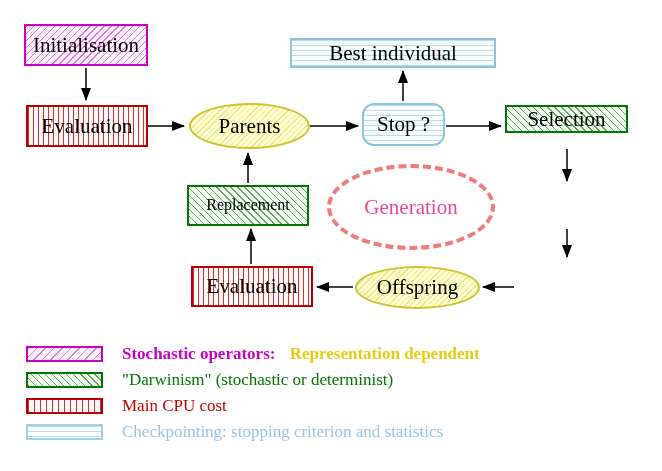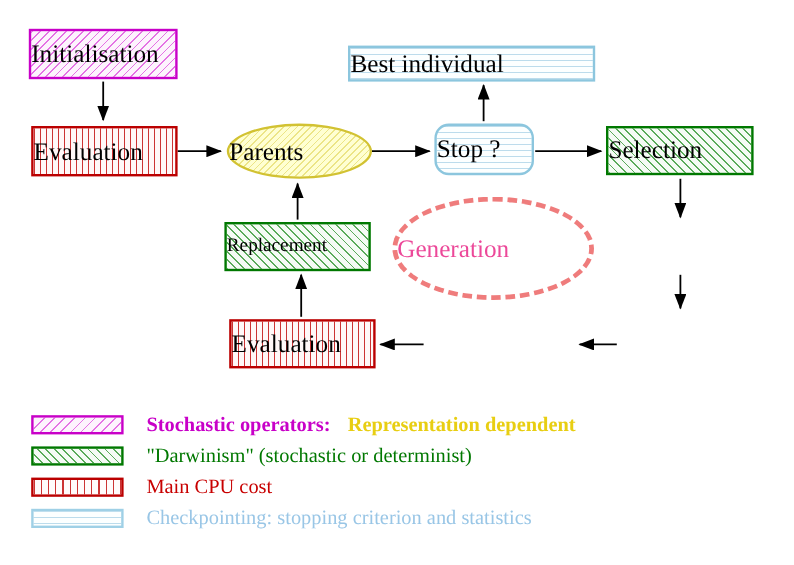--- a/index.html
+++ b/index.html
@@ -1,42 +1,42 @@
 <!DOCTYPE html>
 <html><head>
 <meta charset="utf-8">
 <style>
   html,body{margin:0;padding:0;background:#ffffff;}
   body{width:662px;height:471px;position:relative;overflow:hidden;
        font-family:"Liberation Serif","DejaVu Serif",serif;}
   .canvas{position:absolute;left:0;top:0;width:662px;height:471px;}
 
   .node{position:absolute;box-sizing:border-box;display:flex;
-        align-items:center;text-align:center;
+        align-items:center;justify-content:center;text-align:center;
         color:#000;font-size:21px;line-height:1.05;}
 
   
   .magenta-box{border:2px solid #c800c8;
     background:repeating-linear-gradient(135deg,#e473e4 0 1px,#fdf3fd 1px 5px);}
   .red-box{border:2px solid #bb0000;
     background:repeating-linear-gradient(90deg,#cc3333 0 1px,#fff8f8 1px 5px);}
   .green-box{border:2px solid #007800;
     background:repeating-linear-gradient(45deg,#5aaa5a 0 1px,#f5fbf5 1px 5px);}
   .cyan-box{border:2px solid #8cc6de;
     background:repeating-linear-gradient(180deg,#bcdcec 0 1px,#fcffff 1px 5px);}
   .yellow-ellipse{border:2px solid #d2c232;border-radius:50%;
     background:repeating-linear-gradient(135deg,#ece586 0 1px,#ffffd2 1px 4px);}
 
   
   .n-init{left:24px;top:24px;width:124px;height:42px;}
   .n-eval1{left:26px;top:105px;width:122px;height:42px;}
   .n-parents{left:189px;top:103px;width:121px;height:46px;}
   .n-best{left:290px;top:38px;width:206px;height:30px;}
   .n-stop{left:362px;top:103px;width:83px;height:43px;border-radius:12px;}
-  .n-selection{left:505px;top:105px;width:123px;height:41px;}
+  .n-selection{left:505px;top:105px;width:123px;height:28px;}
   .n-genitors{left:506px;top:184px;width:123px;height:45px;}
   .n-crossover{left:516px;top:260px;width:123px;height:43px;
                flex-direction:column;font-size:15px;line-height:1.25;}
   .n-offspring{left:355px;top:266px;width:125px;height:43px;}
   .n-eval2{left:191px;top:266px;width:122px;height:41px;}
   .n-replacement{left:187px;top:185px;width:122px;height:41px;font-size:16px;}
   .n-generation{left:327px;top:164px;width:168px;height:86px;
                 border:4px dashed #ef7c7c;border-radius:50%;
                 color:#ec4899;background:transparent;font-size:21px;}
 
@@ -109,20 +109,23 @@
   <div class="node cyan-box n-best">
     <span>Best individual</span>
   </div>
 
   <div class="node green-box n-selection">
     <span>Selection</span>
   </div>
 
 
 
+  <div class="node yellow-ellipse n-offspring">
+    <span>Offspring</span>
+  </div>
 
   <div class="node red-box n-eval2">
     <span>Evaluation</span>
   </div>
 
   <div class="node green-box n-replacement">
     <span>Replacement</span>
   </div>
 
   <div class="node n-generation">

